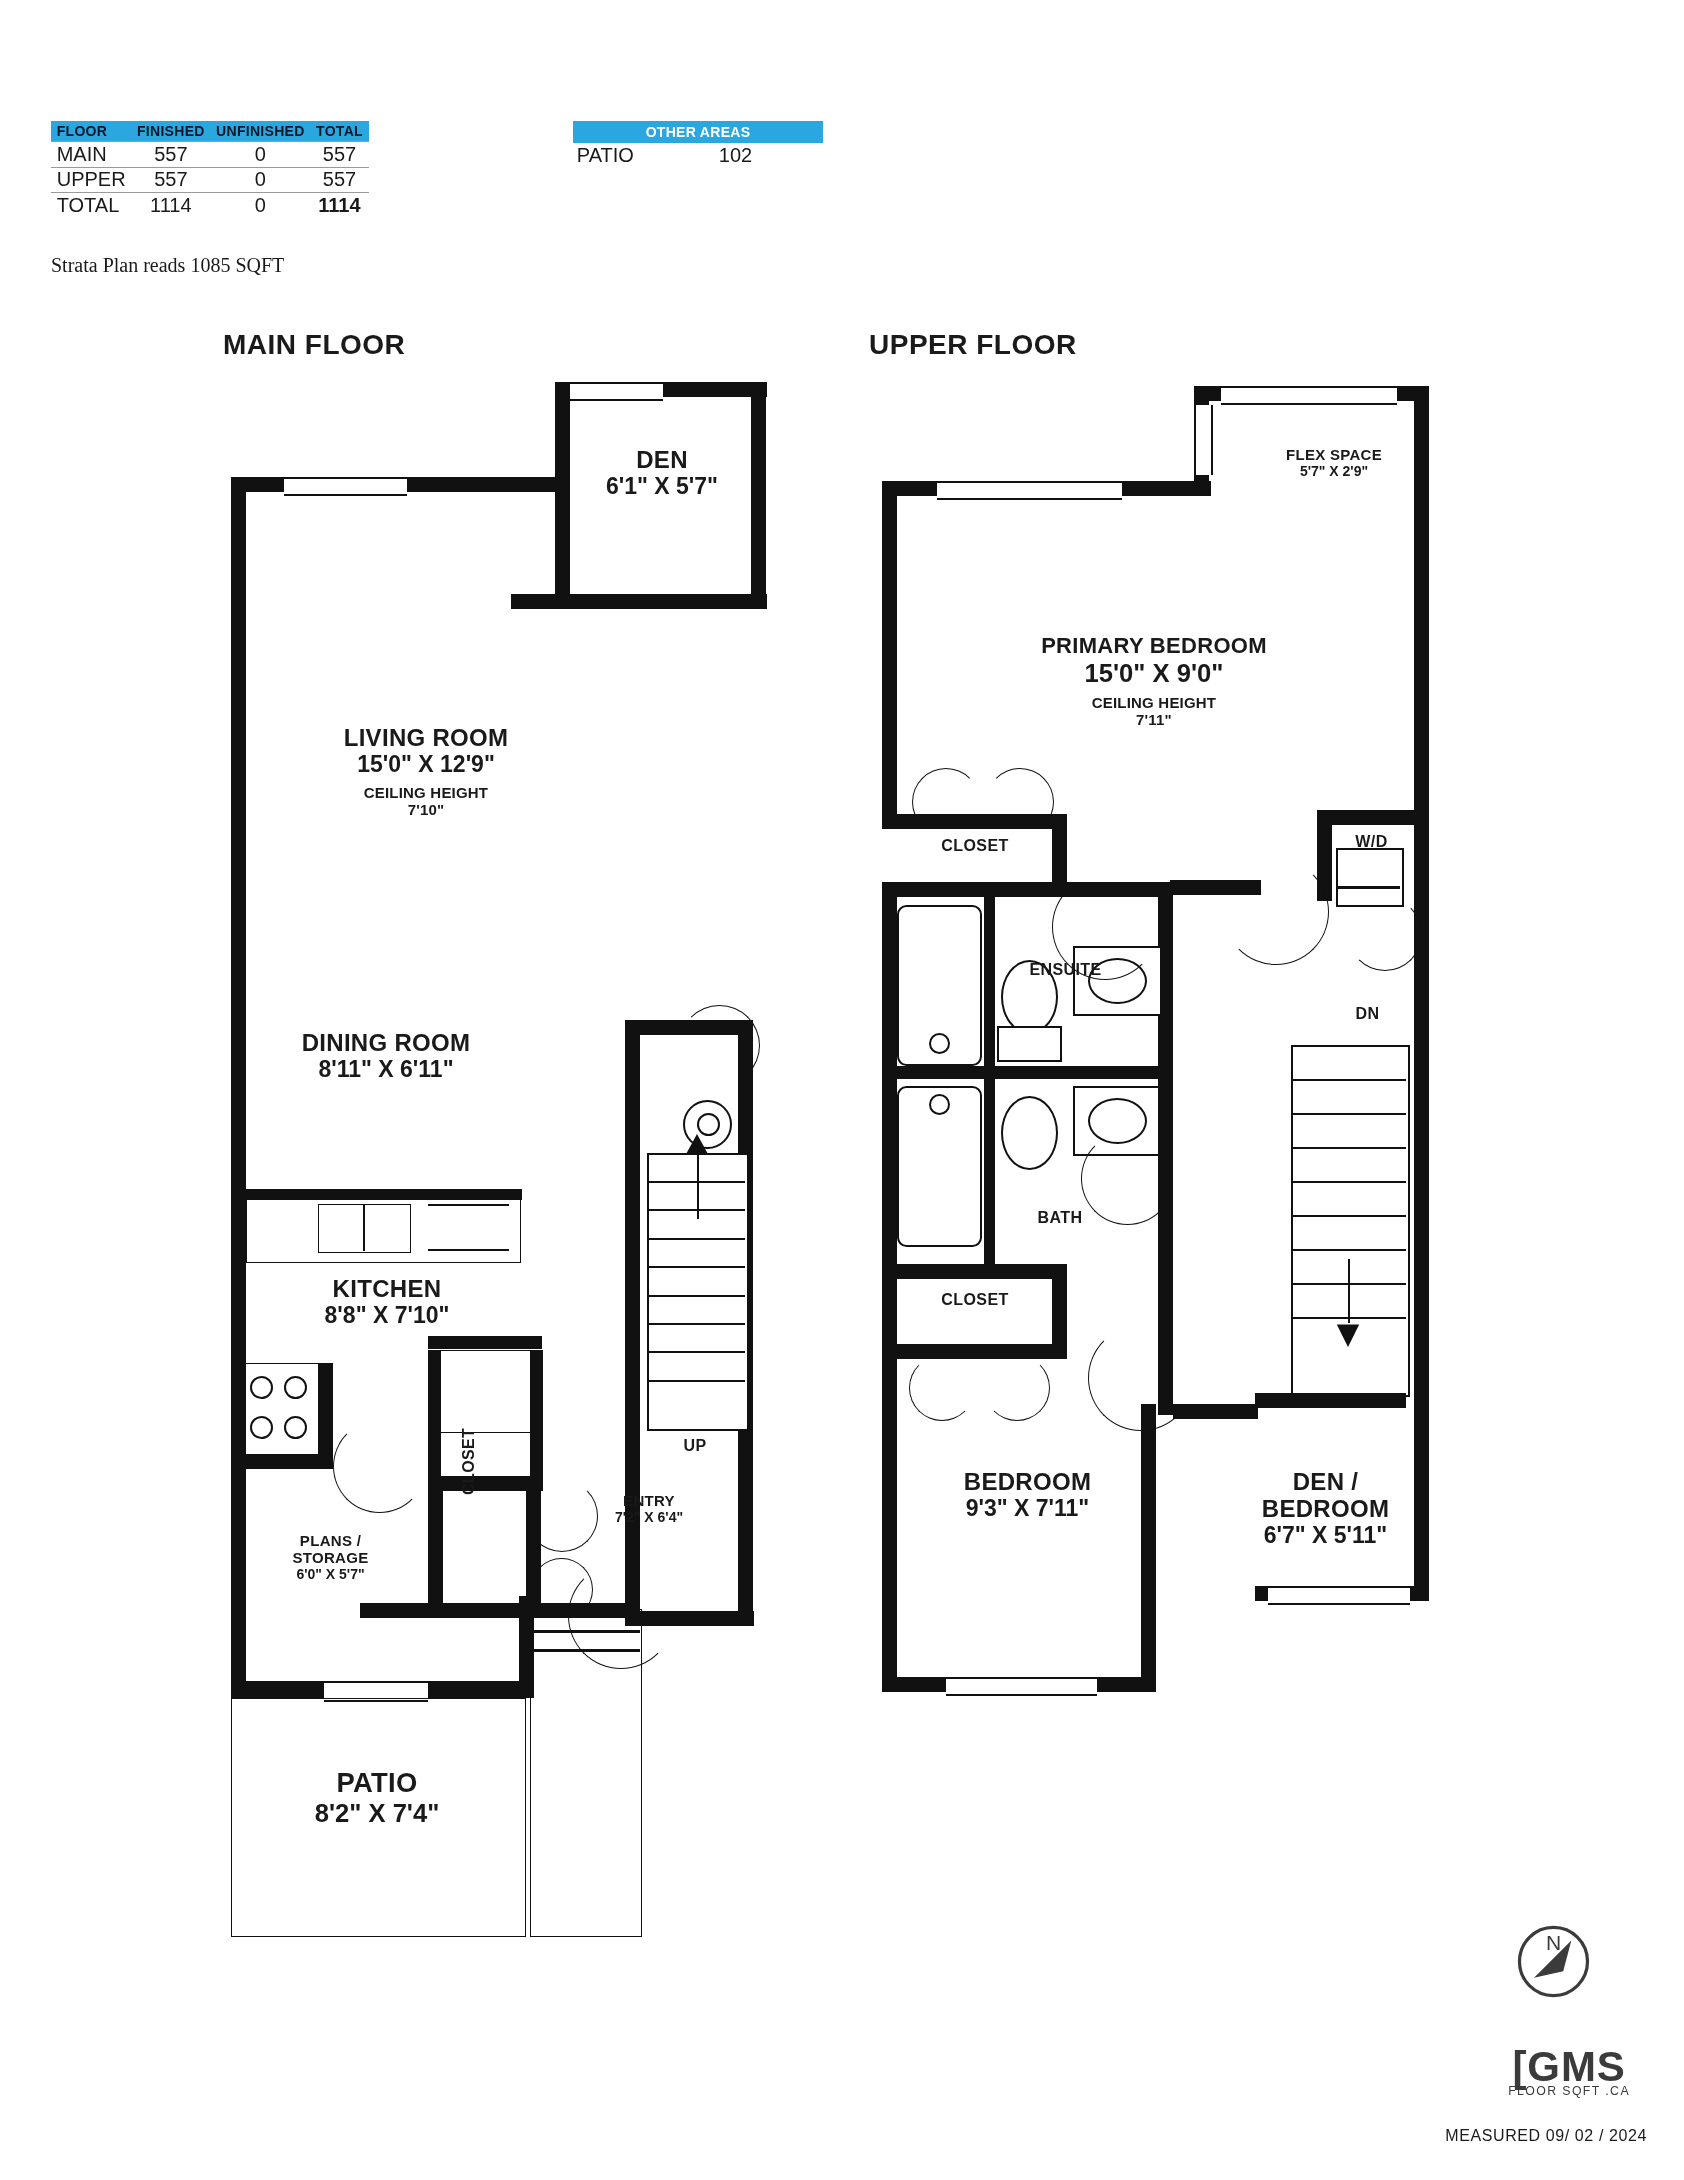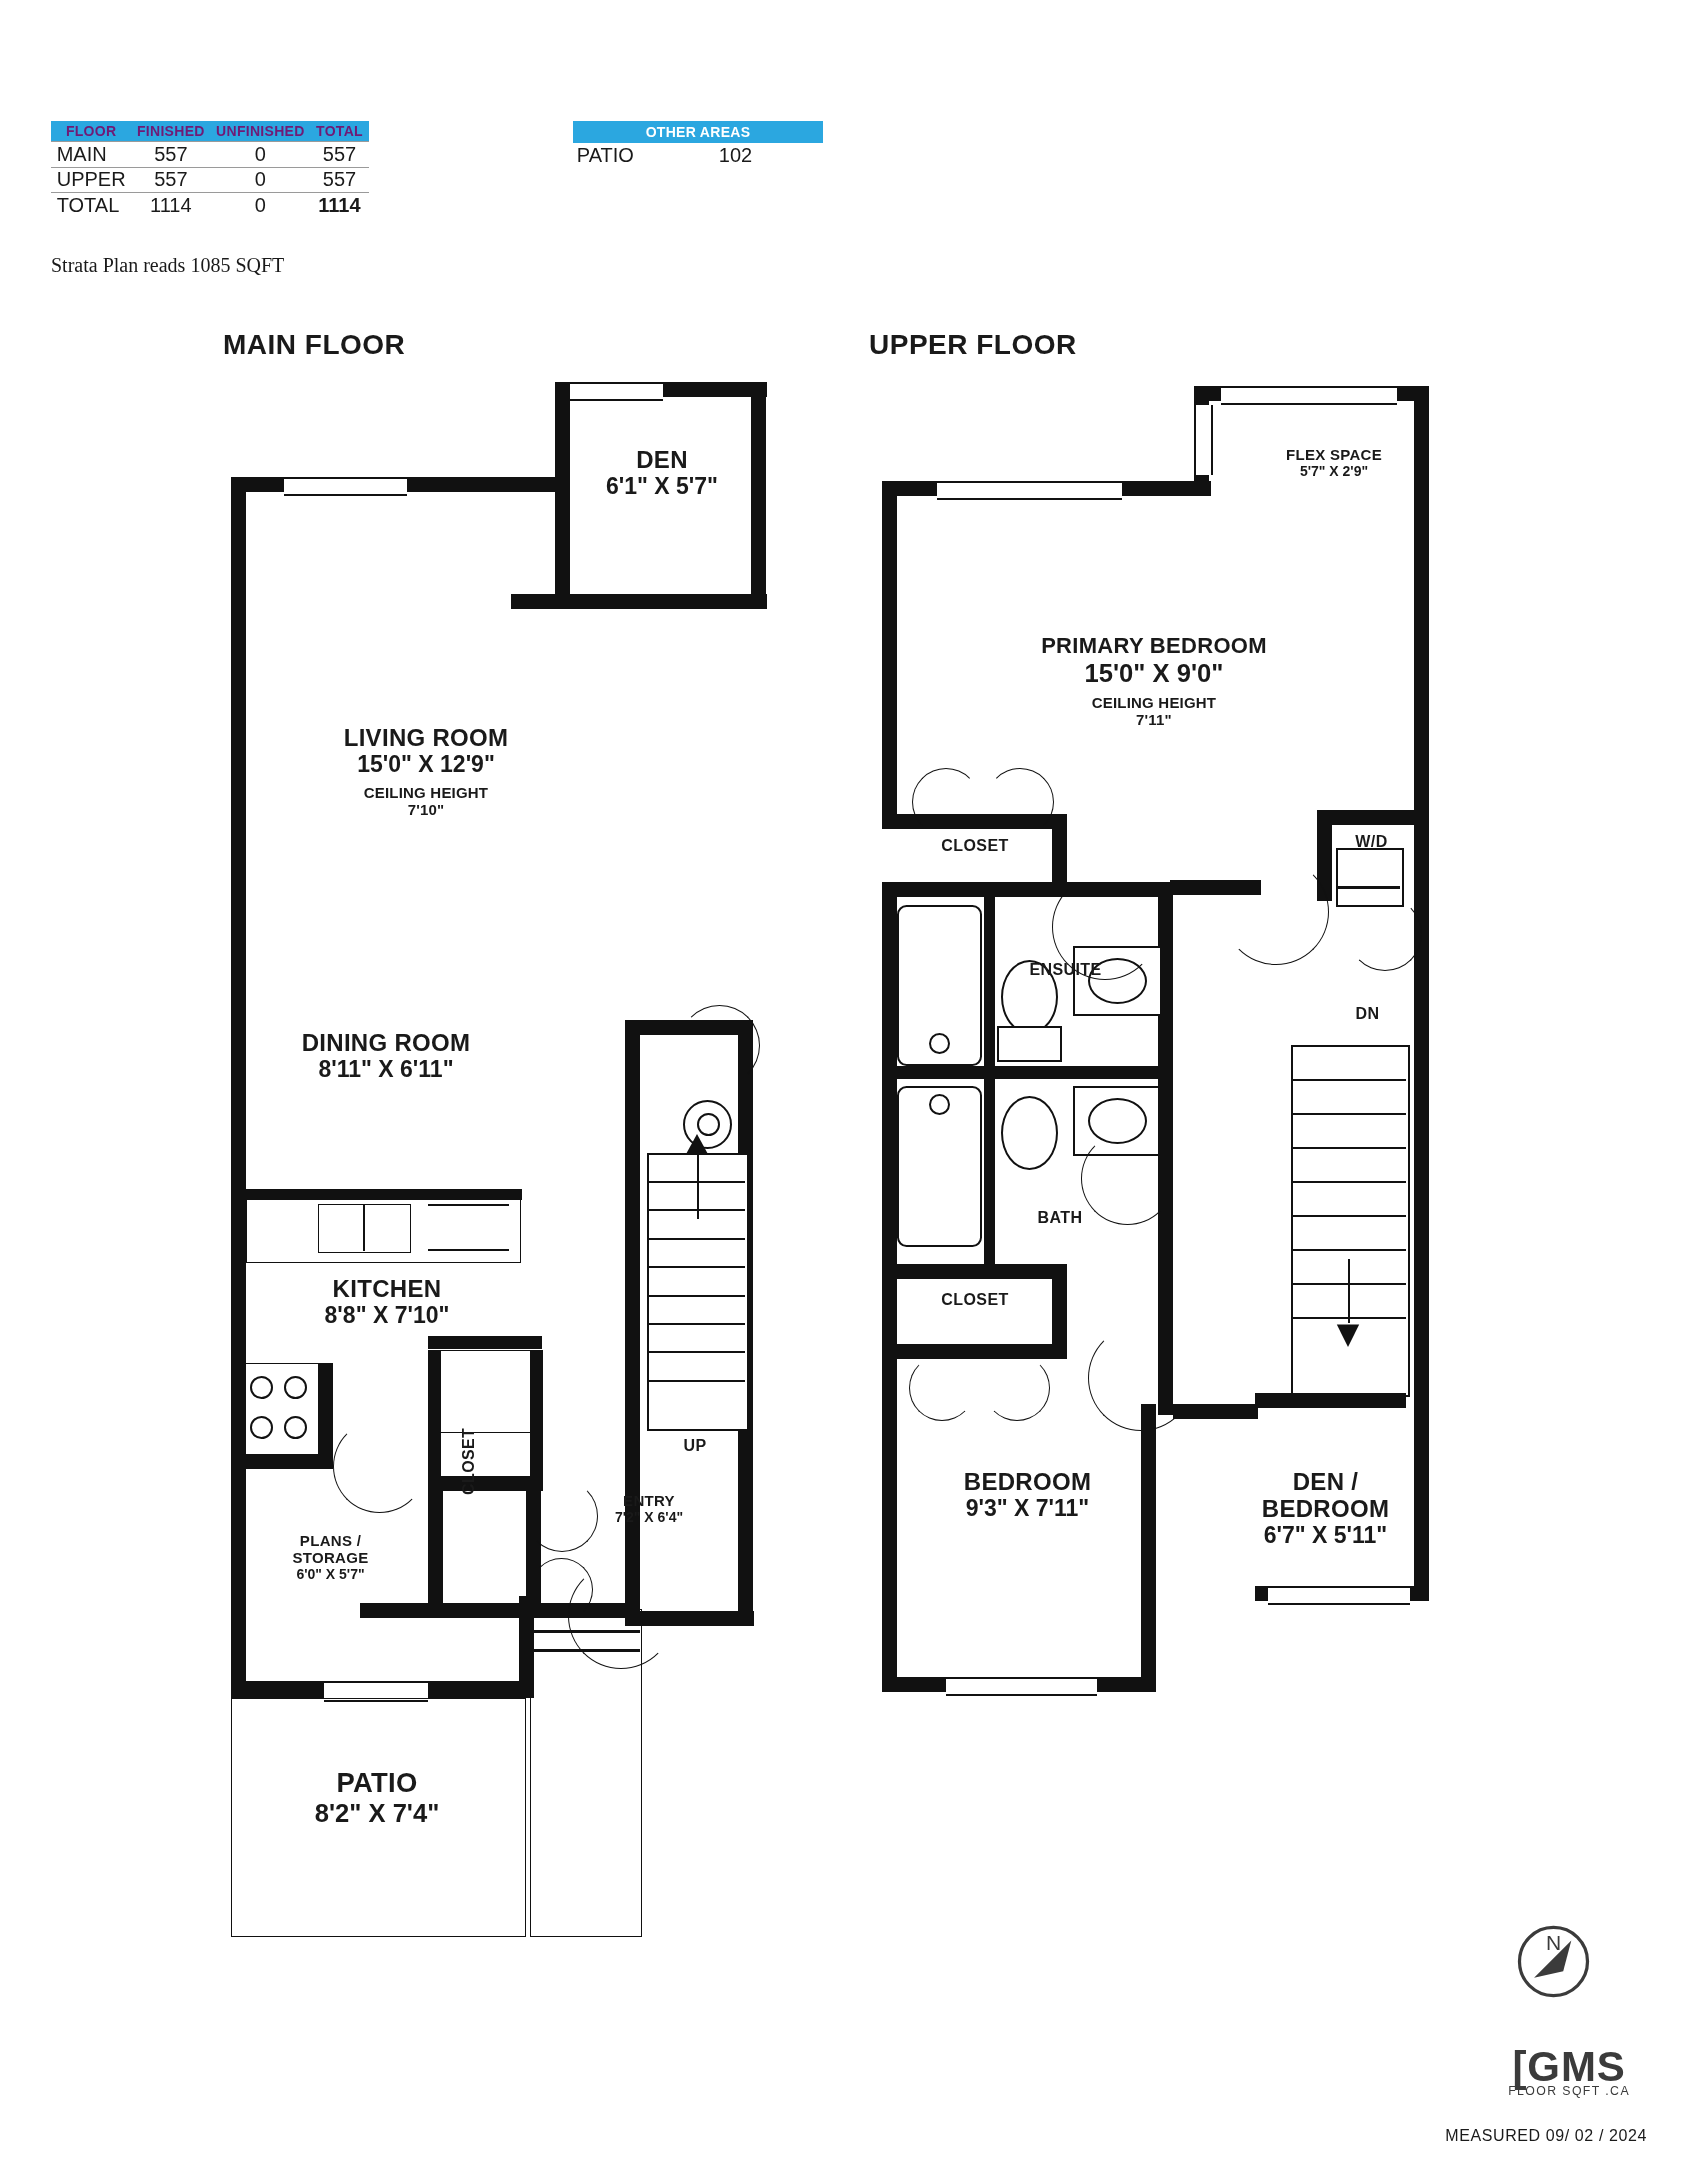--- a/index.html
+++ b/index.html
@@ -16,22 +16,22 @@
   .title {
     position:absolute; left:49px; top:26.5px;
     font-size:53px; font-weight:bold; letter-spacing:-0.9px;
     color:#3b3b3b;
   }
   .area-table {
     position:absolute; left:51px; top:121px;
     border-collapse:collapse; font-size:20px;
   }
   .area-table th {
-    background:#2ba7e0; color:#701a75; font-size:14px; font-weight:bold;
-    text-align:center; padding:1.9px 5.7px; letter-spacing:0.3px;
+    background:#2ba7e0; color:#0f172a; font-size:14px; font-weight:bold;
+    text-align:left; padding:1.9px 5.7px; letter-spacing:0.3px;
   }
   .area-table td { padding:0.9px 5.7px; border-bottom:0.9px solid #9a9a9a; }
   .area-table tr.first td { border-top:0.9px solid #9a9a9a; }
   .area-table td.num { text-align:center; }
   .area-table tr.total td { font-weight:bold; border-bottom:none; }
   .area-table tr.total td.lbl { font-weight:normal; }
 
   .other-areas {
     position:absolute; left:573px; top:121px; width:250px;
     font-size:20px;

